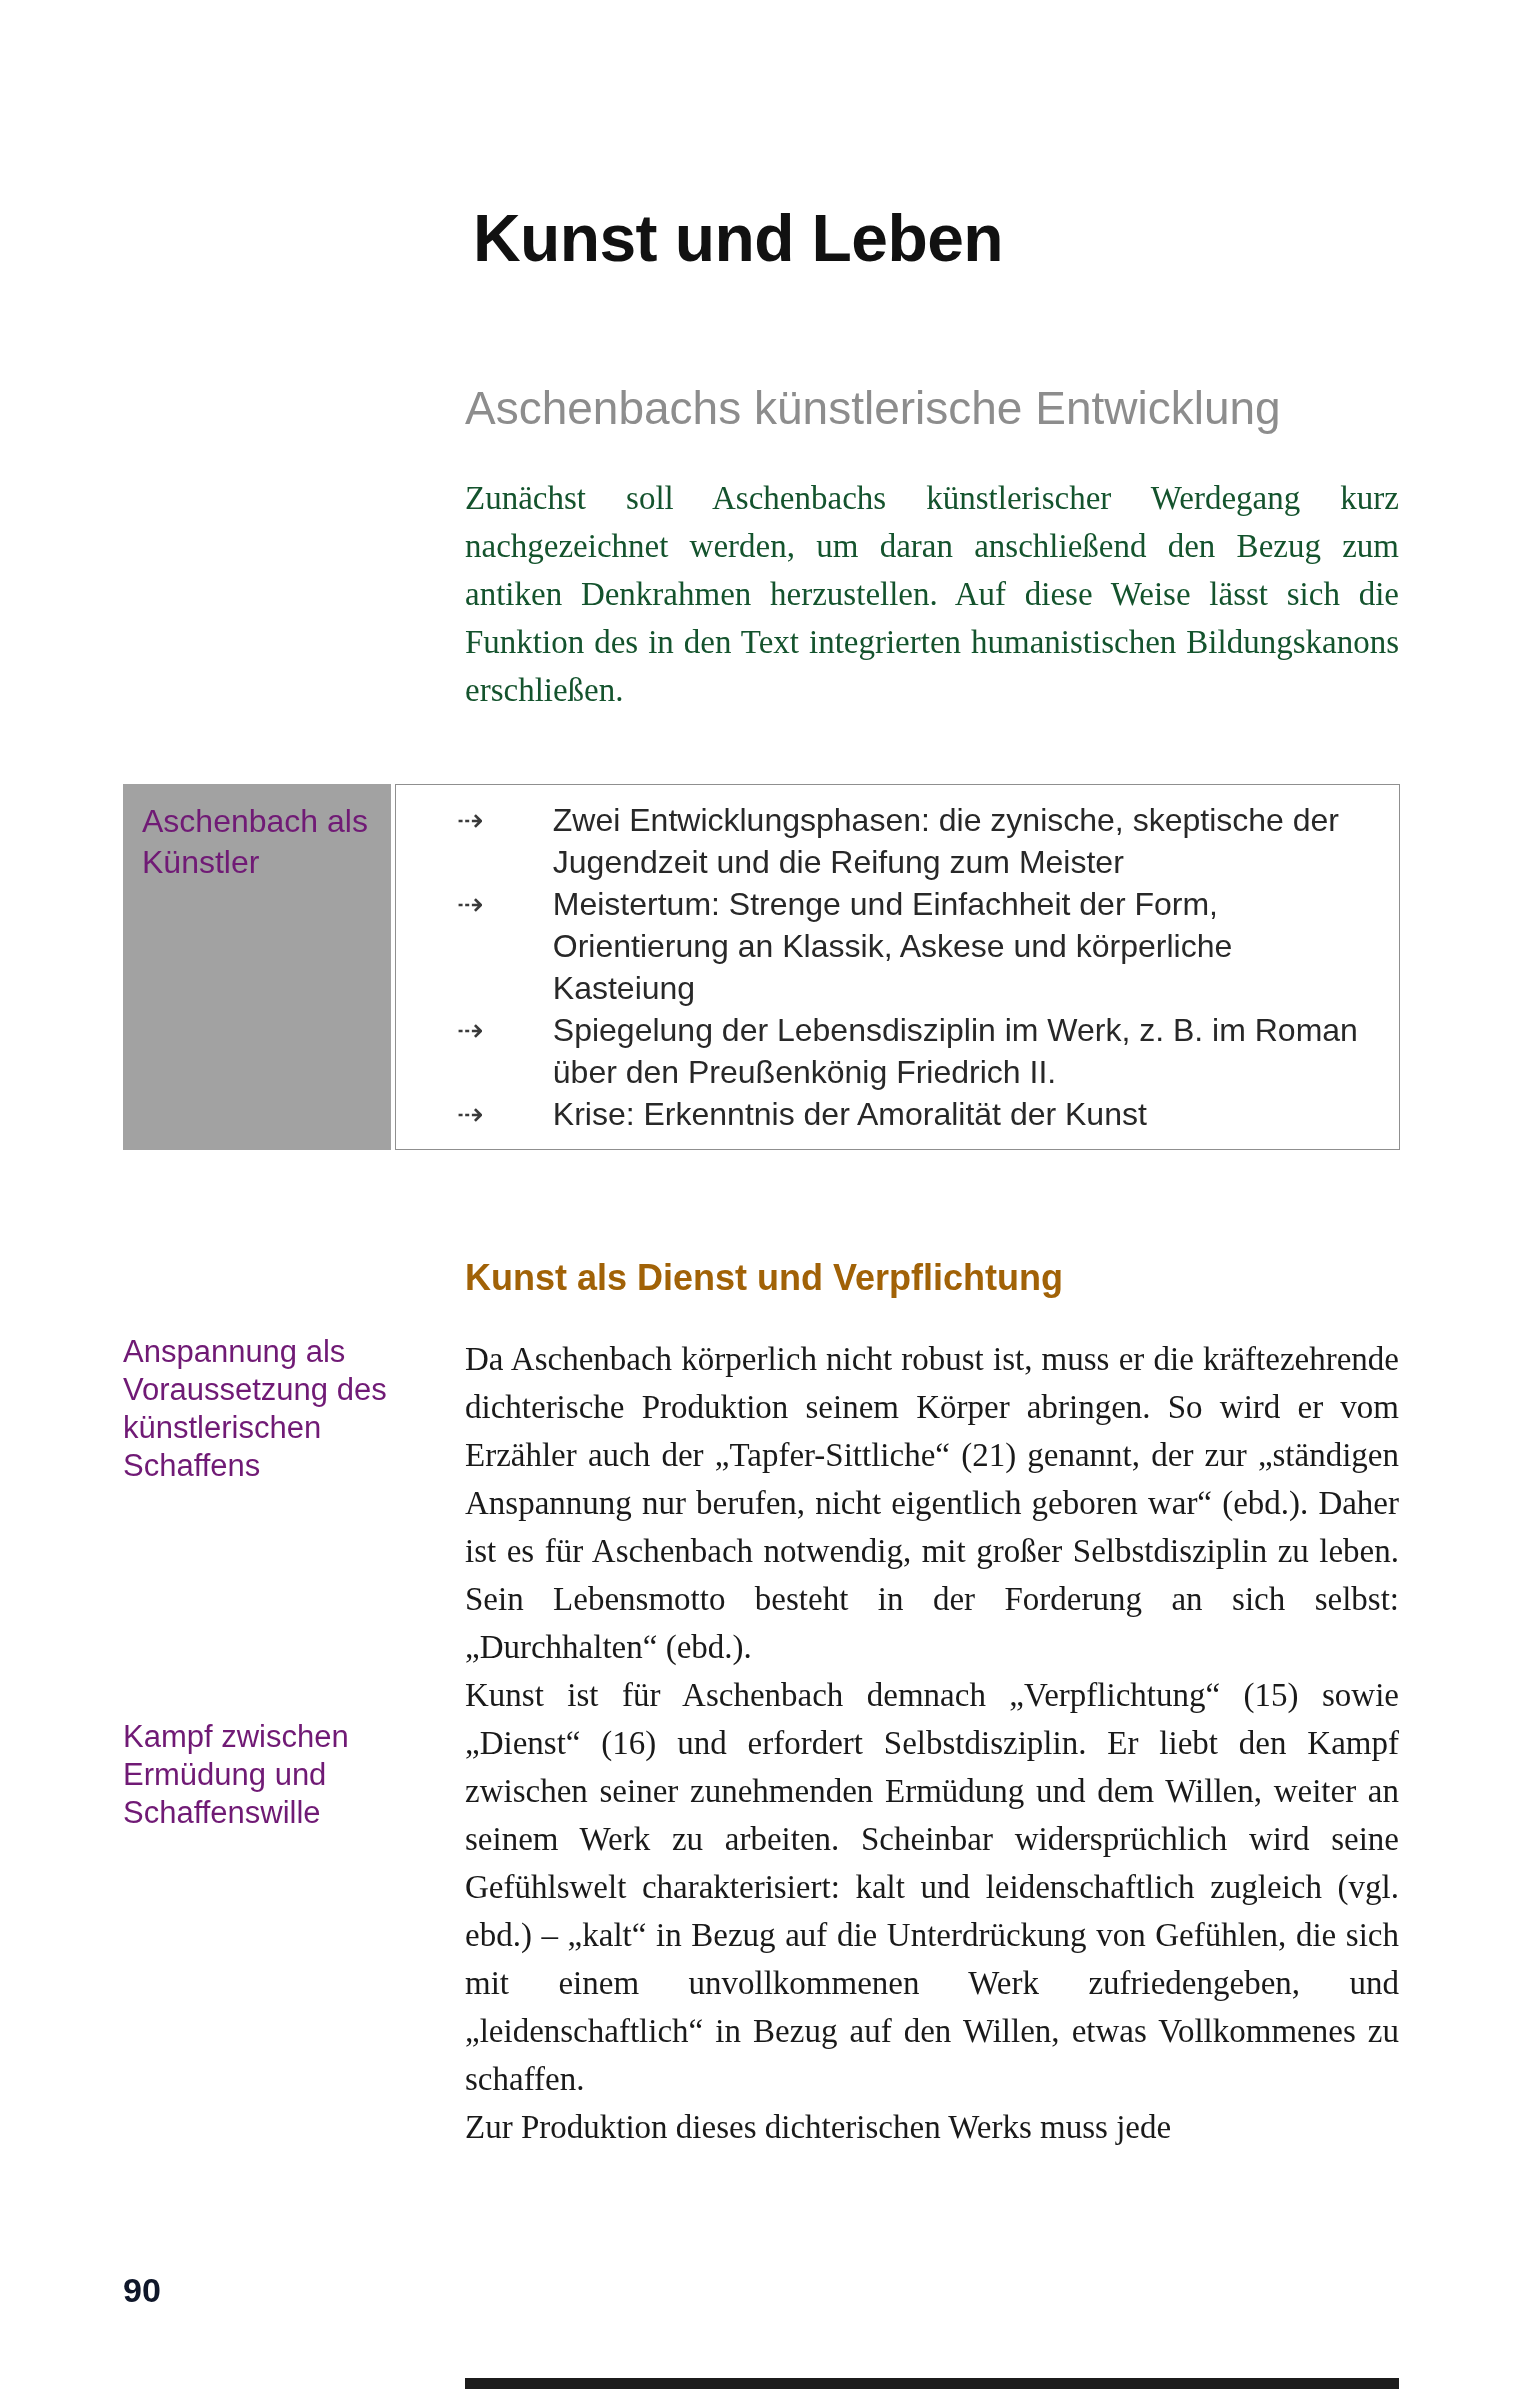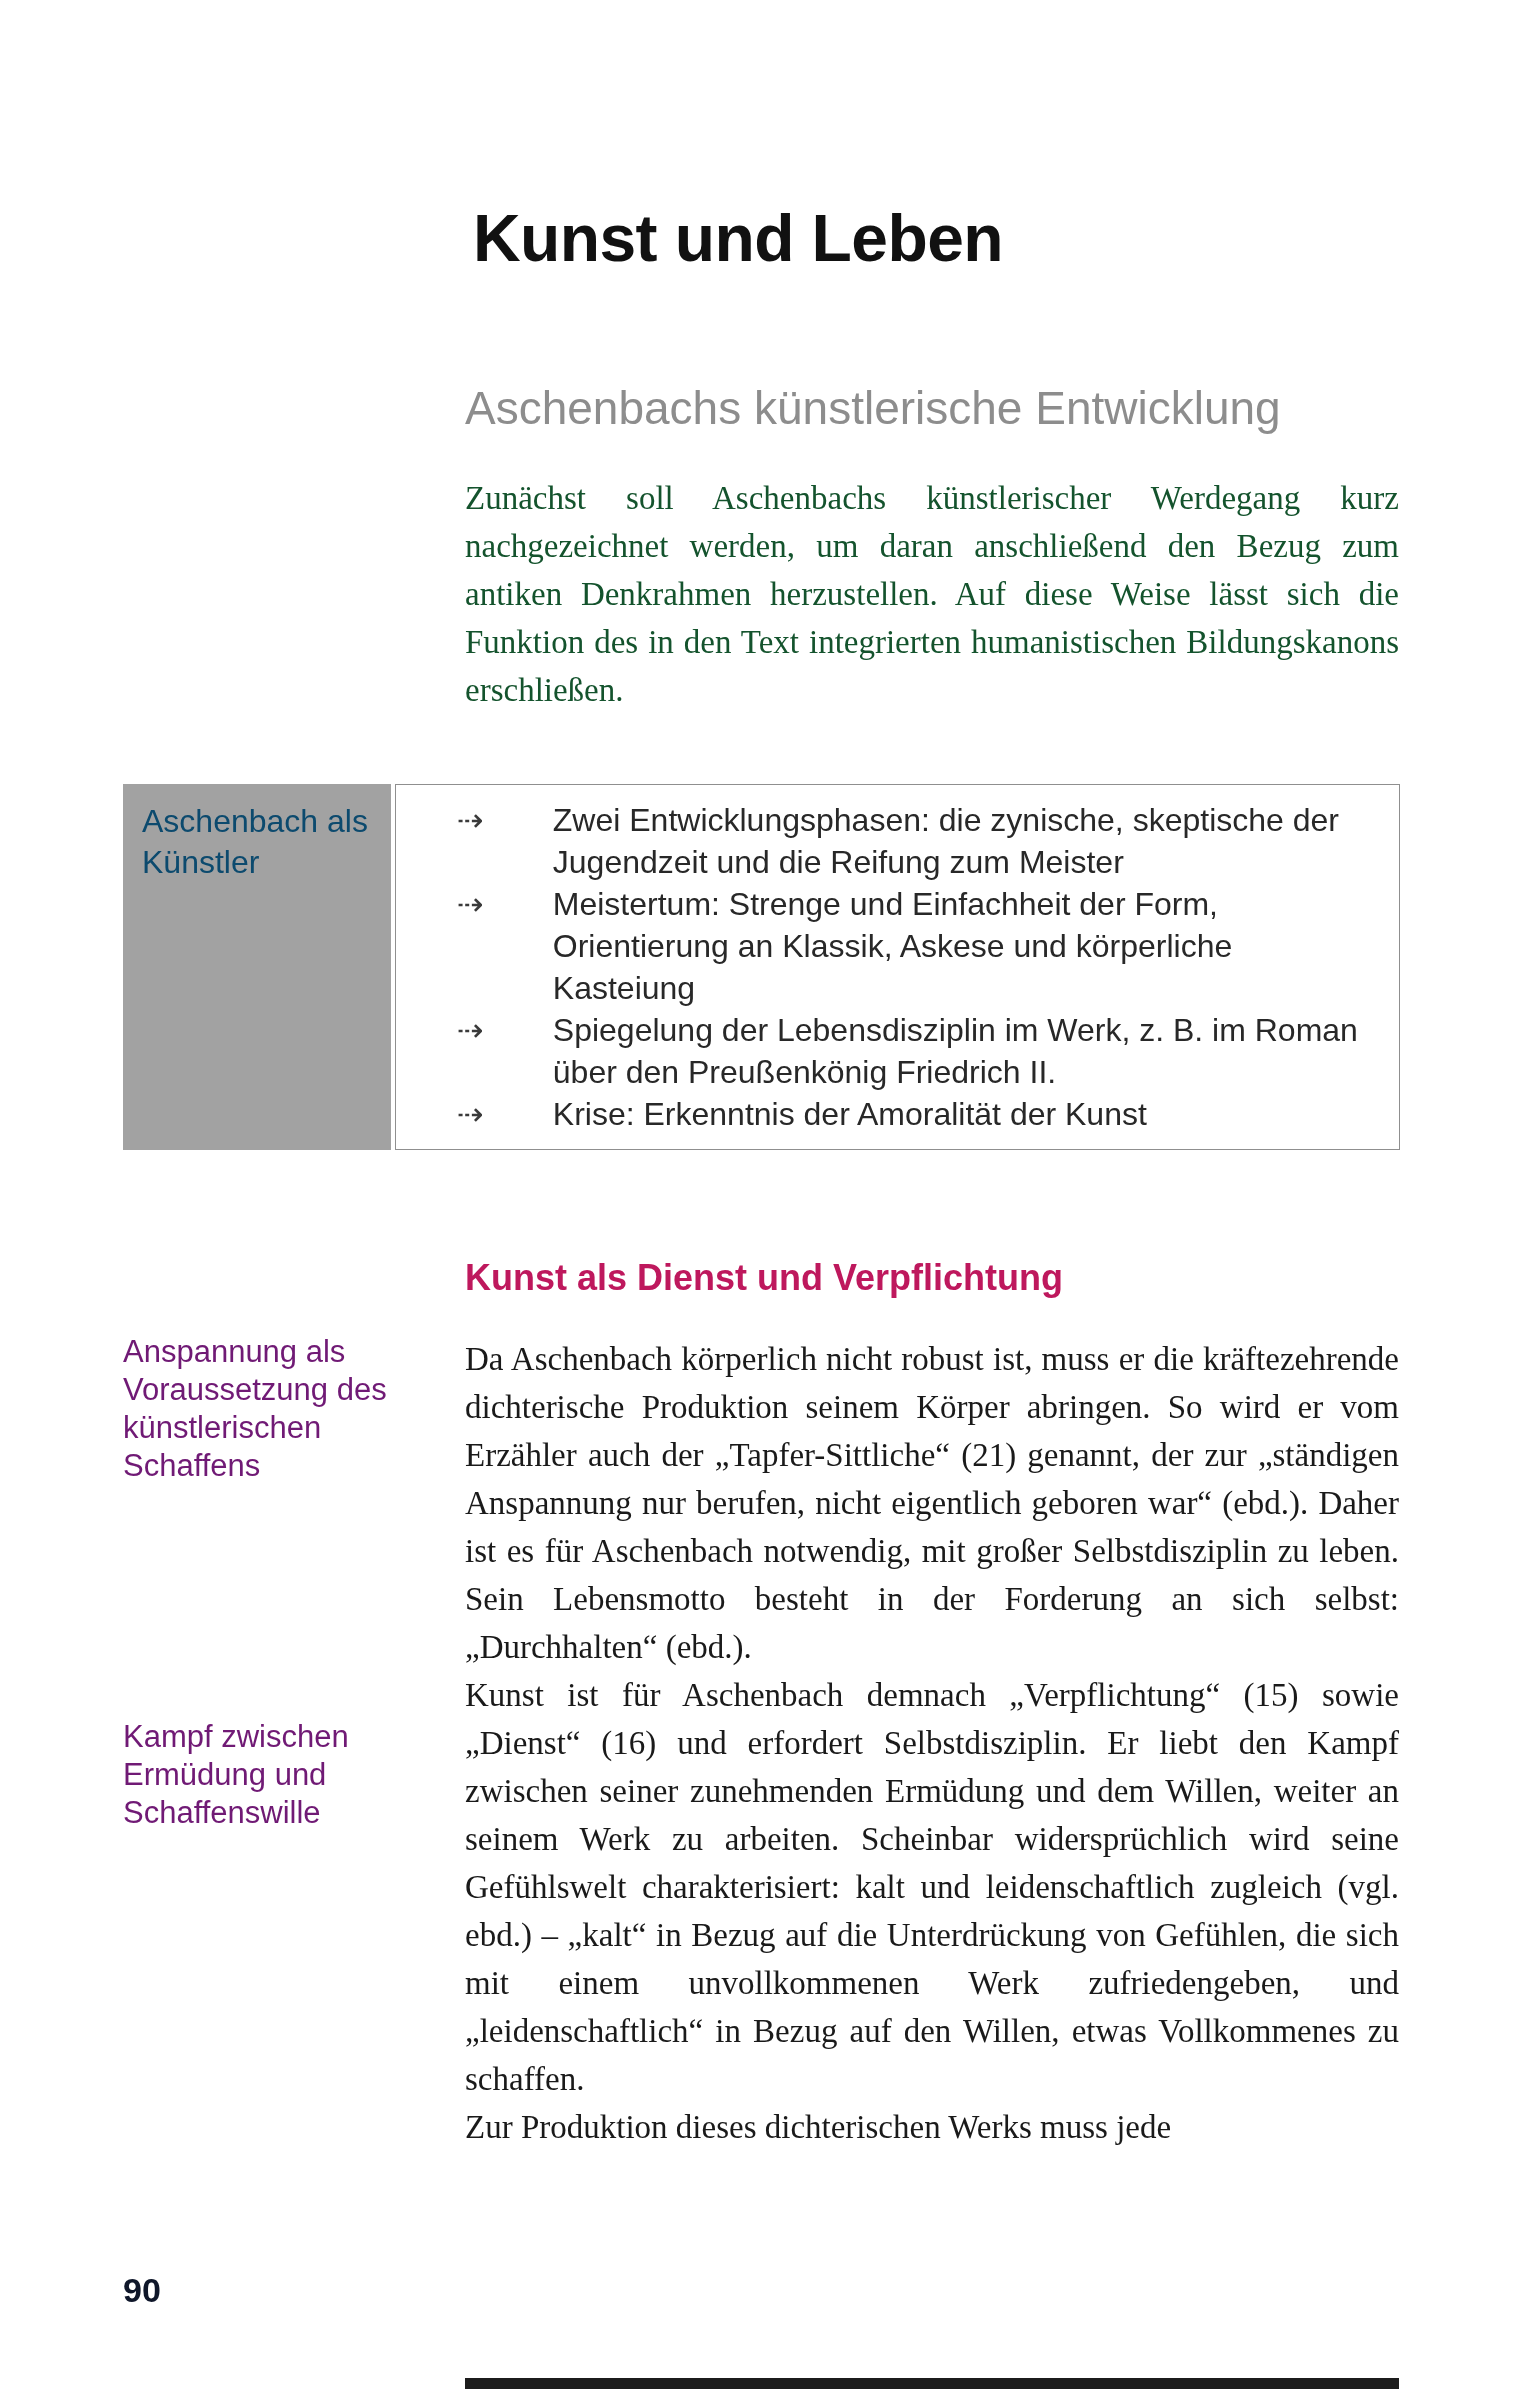--- a/index.html
+++ b/index.html
@@ -58,21 +58,21 @@
     top: 784px;
     width: 1277px;
     display: flex;
     align-items: stretch;
   }
   .infobox-label {
     flex: none;
     width: 268px;
     box-sizing: border-box;
     background: #a2a2a2;
-    color: #0c4a6e;
+    color: #701a75;
     padding: 16.6px 15.3px 16.6px 19px;
     font-family: "Liberation Sans", sans-serif;
     font-size: 32px;
     line-height: 41px;
   }
   .infobox-list {
     flex: 1;
     margin: 0 0 0 3.8px;
     border: 1.3px solid #8f8f8f;
     list-style: none;
@@ -96,21 +96,21 @@
   }
 
   .subsection-heading {
     position: absolute;
     left: 465px;
     top: 1257px;
     margin: 0;
     font-family: "Liberation Sans", sans-serif;
     font-weight: 700;
     font-size: 36px;
-    color: #be185d;
+    color: #a16207;
   }
 
   .margin-note {
     position: absolute;
     left: 123px;
     width: 300px;
     font-family: "Liberation Sans", sans-serif;
     font-size: 31px;
     line-height: 38px;
     color: #701a75;

